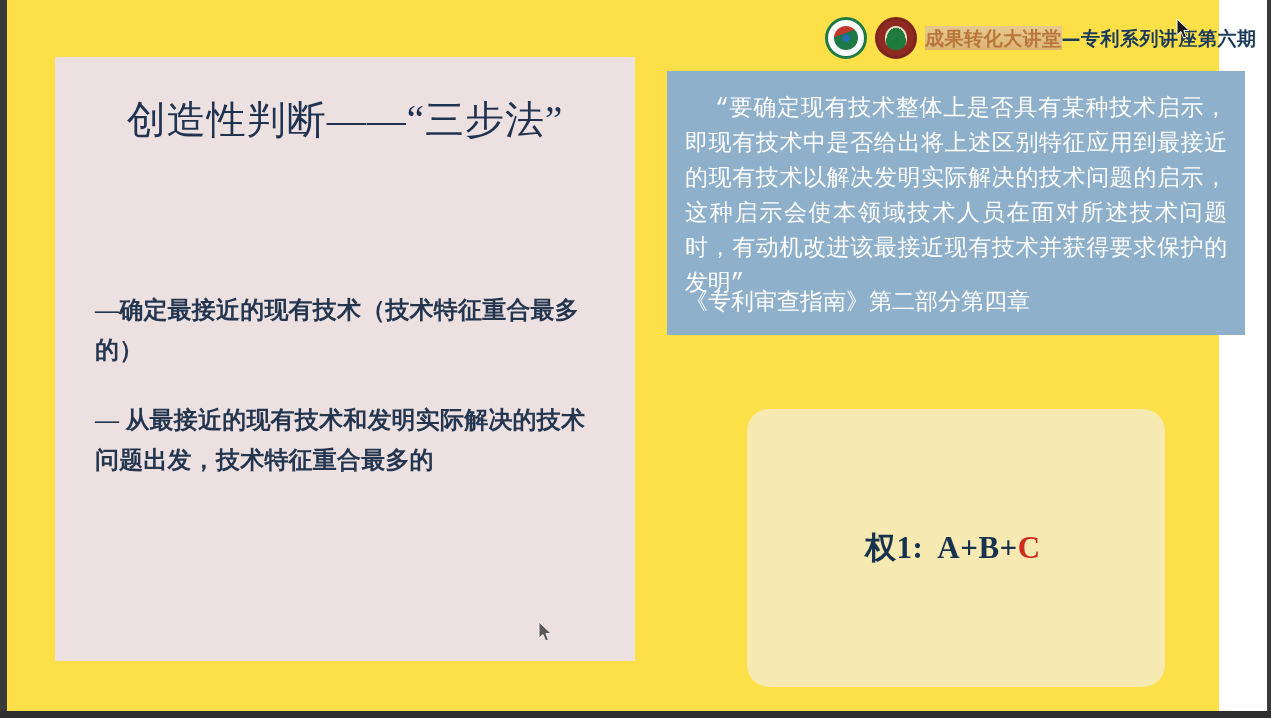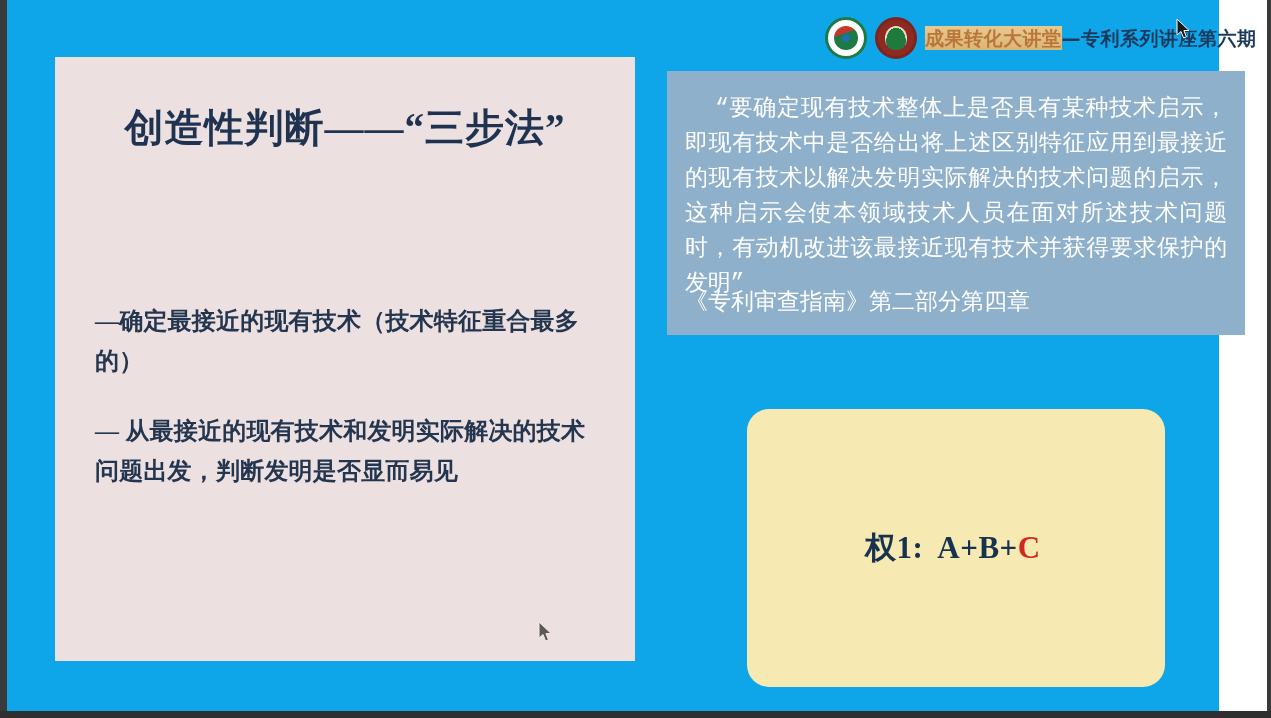--- a/index.html
+++ b/index.html
@@ -37,21 +37,21 @@
   .edge-right {
     position: absolute;
     right: 0; top: 0;
     width: 4px; height: 718px;
     background: #3a3a3a;
   }
   #slide {
     position: absolute;
     left: 7px; top: 0px;
     width: 1212px; height: 711px;
-    background: #0ea5e9;
+    background: #fde047;
   }
 
   
   .header {
     position: absolute;
     left: 818px;
     top: 14px;
     width: 432px;
     height: 48px;
     display: flex;
@@ -115,41 +115,40 @@
     position: absolute;
     left: 48px;
     top: 57px;
     width: 580px;
     height: 604px;
     background: #ece0e1;
   }
   .slide-title {
     position: absolute;
     left: 0;
-    top: 44px;
+    top: 36px;
     width: 580px;
     text-align: center;
     font-family: "Liberation Serif", "DejaVu Serif", serif;
-    font-weight: bold;
+    font-weight: normal;
     font-size: 39px;
     color: #1f3350;
     letter-spacing: 1px;
   }
   .bullets {
     position: absolute;
     left: 40px;
     top: 233px;
     width: 505px;
     font-family: "Liberation Serif", "DejaVu Serif", serif;
     font-weight: bold;
     font-size: 24px;
     line-height: 40px;
     color: #24364f;
     letter-spacing: 0.2px;
-    margin-top: 11px;
   }
   .bullet { margin: 0 0 0 0; }
   .bullet.gap { margin-top: 30px; }
 
   
   .quote-box {
     position: absolute;
     left: 660px;
     top: 71px;
     width: 578px;
@@ -236,21 +235,21 @@
       <div class="logo logo-red"></div>
       <div class="header-title">
         <span class="hl">成果转化大讲堂</span><span>—专利系列讲座第六期</span>
       </div>
     </div>
 
     <div class="left-panel">
       <div class="slide-title">创造性判断——“三步法”</div>
       <div class="bullets">
         <p class="bullet">—确定最接近的现有技术（技术特征重合最多的）</p>
-        <p class="bullet gap">— 从最接近的现有技术和发明实际解决的技术问题出发，判断发明是否显而易见</p>
+        <p class="bullet gap">— 从最接近的现有技术和发明实际解决的技术问题出发，技术特征重合最多的</p>
       </div>
     </div>
 
     <div class="quote-box">
       <div class="quote-text">“要确定现有技术整体上是否具有某种技术启示，即现有技术中是否给出将上述区别特征应用到最接近的现有技术以解决发明实际解决的技术问题的启示，这种启示会使本领域技术人员在面对所述技术问题时，有动机改进该最接近现有技术并获得要求保护的发明”</div>
       <div class="quote-cite">《专利审查指南》第二部分第四章</div>
     </div>
 
     <div class="claim-box">
       <div class="claim-rows">

